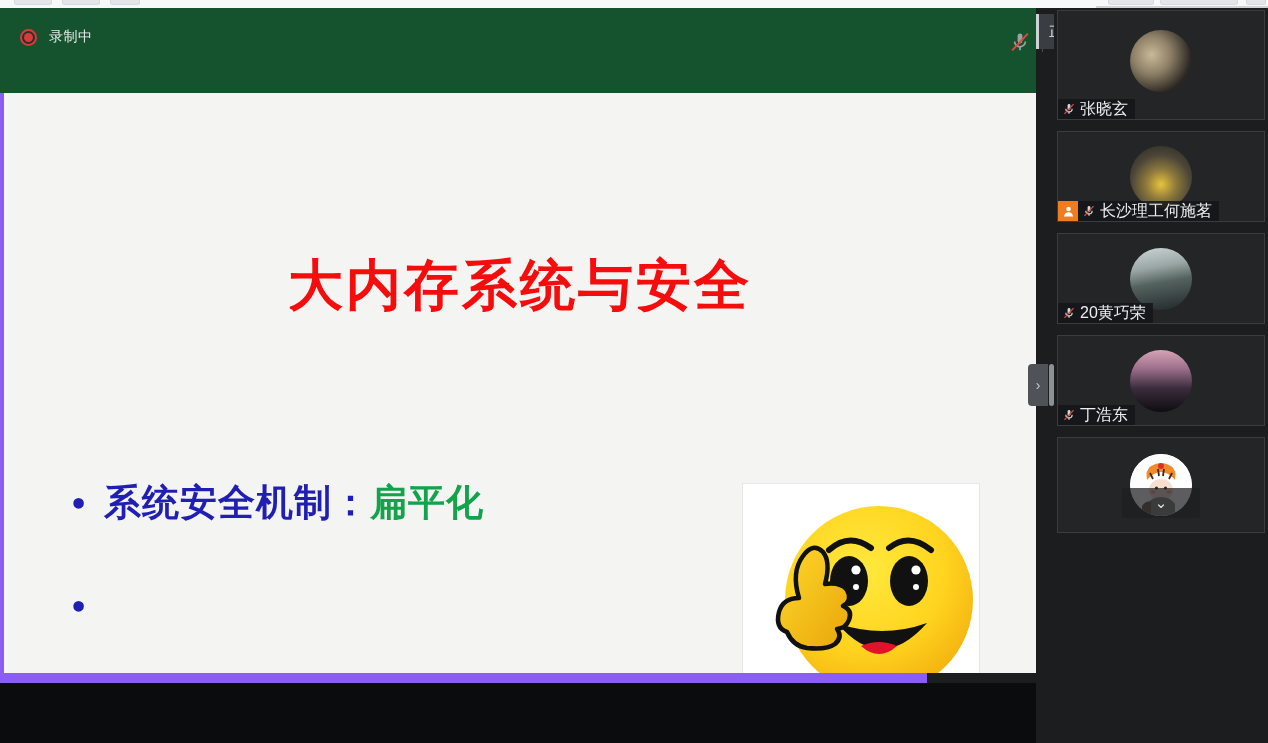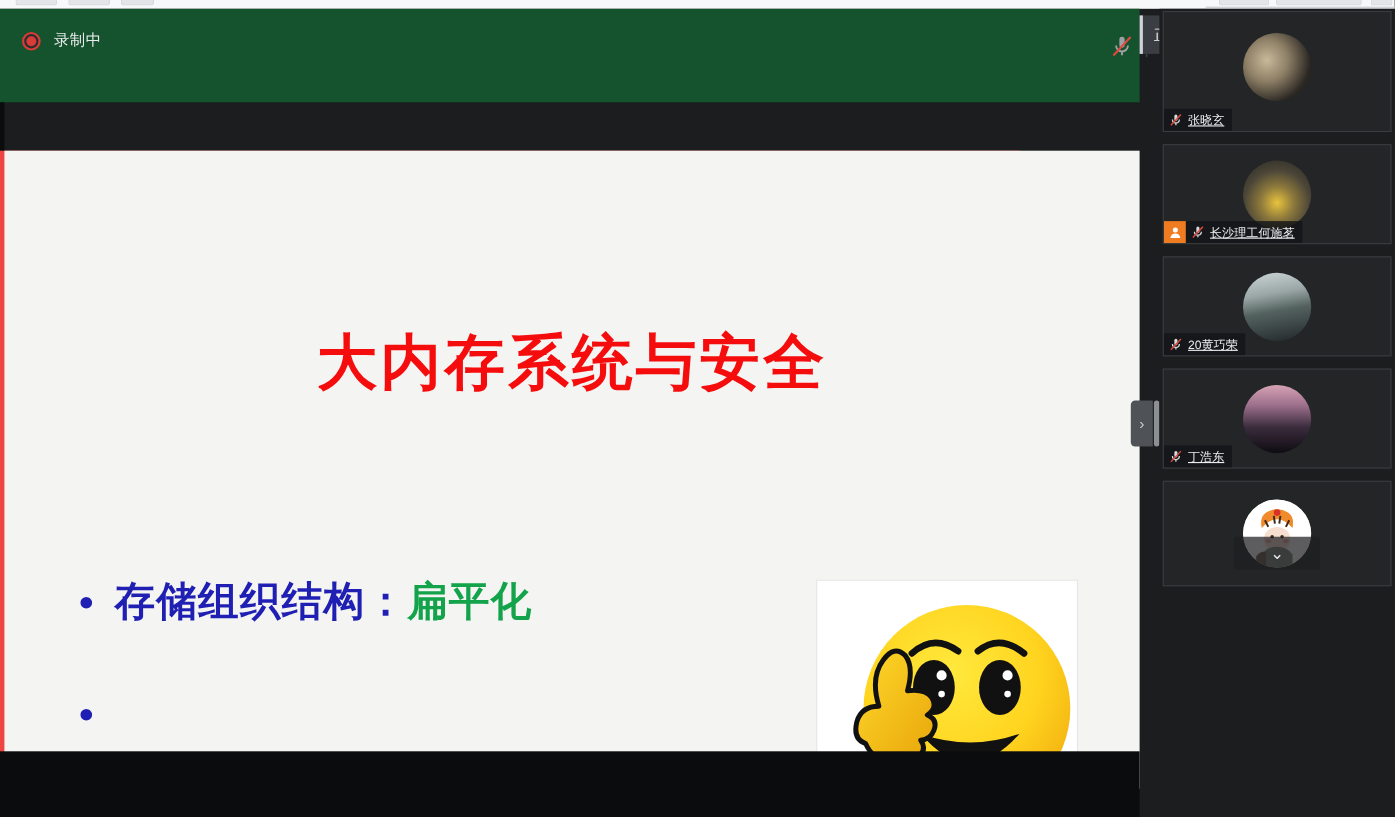--- a/index.html
+++ b/index.html
@@ -67,22 +67,21 @@
   .speaking-text {
     color: #f2f3f5; font-size: 13.5px; margin-left: 10px; white-space: nowrap;
   }
   .speaking-mark {
     position: absolute; right: 10px; top: 6px; width: 78px; height: 24px;
   }
 
   
   .stage {
     position: absolute; left: 0px; top: 93px; width: 927px; height: 590px;
-    background: #ef4444;
-    margin-top: 44px;
+    background: #8b5cf6;
   }
   .slide {
     position: absolute; left: 4px; top: 0px; width: 1032px; height: 580px;
     background: #f4f4f2;
     overflow: hidden;
   }
   .slide-title {
     position: absolute; left: 0; right: 0; top: 156px;
     text-align: center;
     color: #f50d0d;
@@ -154,21 +153,21 @@
   .name-chip {
     position: absolute; left: 0px; bottom: 0px;
     display: flex; align-items: center; height: 20px;
     background: rgba(20,21,23,.82); padding-right: 7px;
   }
   .host-badge {
     width: 20px; height: 20px; background: #f07c22;
     display: flex; align-items: center; justify-content: center;
   }
   .mic-slot { width: 22px; display: flex; align-items: center; justify-content: center; }
-  .name-text { color: #eceef0; font-size: 11px; white-space: nowrap; text-decoration: underline; }
+  .name-text { color: #eceef0; font-size: 16px; white-space: nowrap; }
 
   .scroll-down {
     position: absolute; left: 50%; transform: translateX(-50%);
     bottom: 14px; width: 78px; height: 30px;
     background: rgba(30,31,33,.72); border-radius: 3px;
     display: flex; align-items: center; justify-content: center;
     color: #e4e6e8; font-size: 15px;
   }
 
   
@@ -239,21 +238,21 @@
   </div>
 
   <div class="stage-left-edge"></div>
   <div class="stage">
     <div class="slide">
 
       <div class="slide-title">大内存系统与安全</div>
 
       <div class="bullet-row b1">
         <span class="bullet-dot">•</span>
-        <span class="bullet-key">存储组织结构：</span>
+        <span class="bullet-key">系统安全机制：</span>
         <span class="bullet-val">扁平化</span>
       </div>
 
       <div class="bullet-row b2">
         <span class="bullet-dot">•</span>
       </div>
 
       <div class="pic-frame">
         <svg width="236" height="229" viewBox="0 0 236 229">
           <defs>

